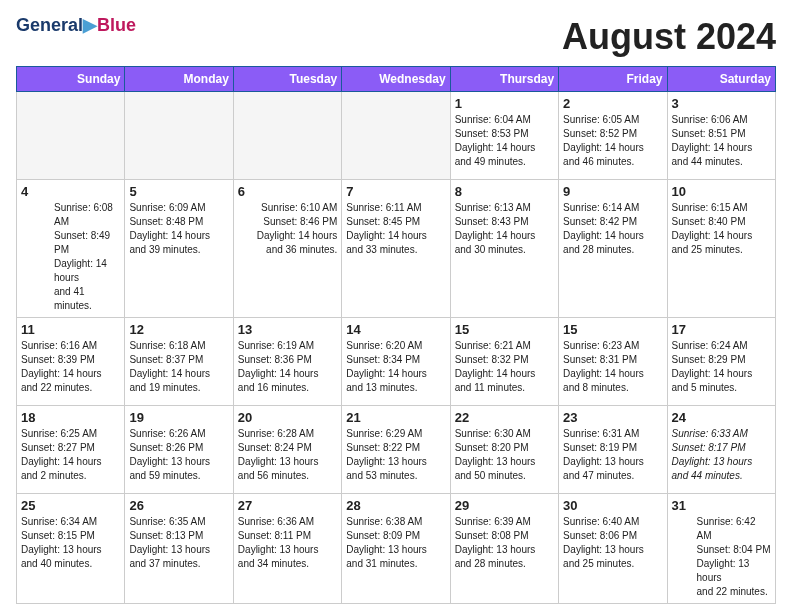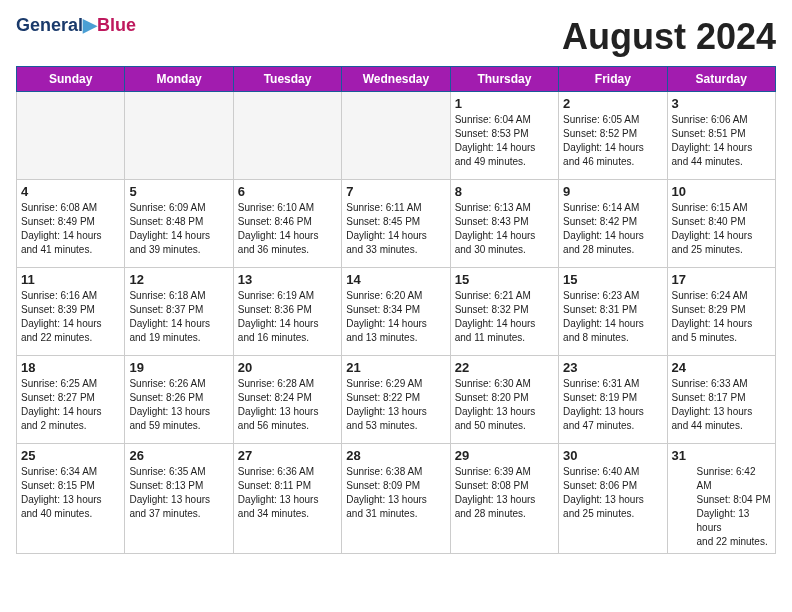--- a/index.html
+++ b/index.html
@@ -41,26 +41,26 @@
     .calendar-subtitle {
       font-size: 15px;
       color: #444;
     }
     table {
       width: 100%;
       border-collapse: collapse;
       table-layout: fixed;
     }
     thead th {
-      background-color: #a21caf;
+      background-color: #8b5cf6;
       color: #fff;
       font-size: 12px;
       font-weight: bold;
       padding: 5px 4px;
-      text-align: center;
+      text-align: right;
       border: 1px solid #1a5a9a;
     }
     tbody td {
       border: 1px solid #ccc;
       vertical-align: top;
       padding: 4px 4px;
       font-size: 10px;
       color: #222;
       height: 88px;
       background: #fff;
@@ -132,35 +132,35 @@
           <span class="day-num">3</span>
           <div class="day-info" style="white-space: pre-line;">Sunrise: 6:06 AM
 Sunset: 8:51 PM
 Daylight: 14 hours
 and 44 minutes.</div>
         </td>
       </tr>
       <tr>
         <td>
           <span class="day-num">4</span>
-          <div class="day-info" style="white-space: pre-line;">Sunrise: 6:08 AM
+          <div class="day-info" style="white-space: pre-line; margin-left: 33px;">Sunrise: 6:08 AM
 Sunset: 8:49 PM
 Daylight: 14 hours
 and 41 minutes.</div>
         </td>
         <td>
           <span class="day-num">5</span>
           <div class="day-info" style="white-space: pre-line;">Sunrise: 6:09 AM
 Sunset: 8:48 PM
 Daylight: 14 hours
 and 39 minutes.</div>
         </td>
         <td>
           <span class="day-num">6</span>
-          <div class="day-info" style="white-space: pre-line;">Sunrise: 6:10 AM
+          <div class="day-info" style="white-space: pre-line; text-align: right;">Sunrise: 6:10 AM
 Sunset: 8:46 PM
 Daylight: 14 hours
 and 36 minutes.</div>
         </td>
         <td>
           <span class="day-num">7</span>
           <div class="day-info" style="white-space: pre-line;">Sunrise: 6:11 AM
 Sunset: 8:45 PM
 Daylight: 14 hours
 and 33 minutes.</div>
@@ -276,21 +276,21 @@
         </td>
         <td>
           <span class="day-num">23</span>
           <div class="day-info" style="white-space: pre-line;">Sunrise: 6:31 AM
 Sunset: 8:19 PM
 Daylight: 13 hours
 and 47 minutes.</div>
         </td>
         <td>
           <span class="day-num">24</span>
-          <div class="day-info" style="white-space: pre-line;">Sunrise: 6:33 AM
+          <div class="day-info" style="white-space: pre-line; font-style: italic;">Sunrise: 6:33 AM
 Sunset: 8:17 PM
 Daylight: 13 hours
 and 44 minutes.</div>
         </td>
       </tr>
       <tr>
         <td>
           <span class="day-num">25</span>
           <div class="day-info" style="white-space: pre-line;">Sunrise: 6:34 AM
 Sunset: 8:15 PM

